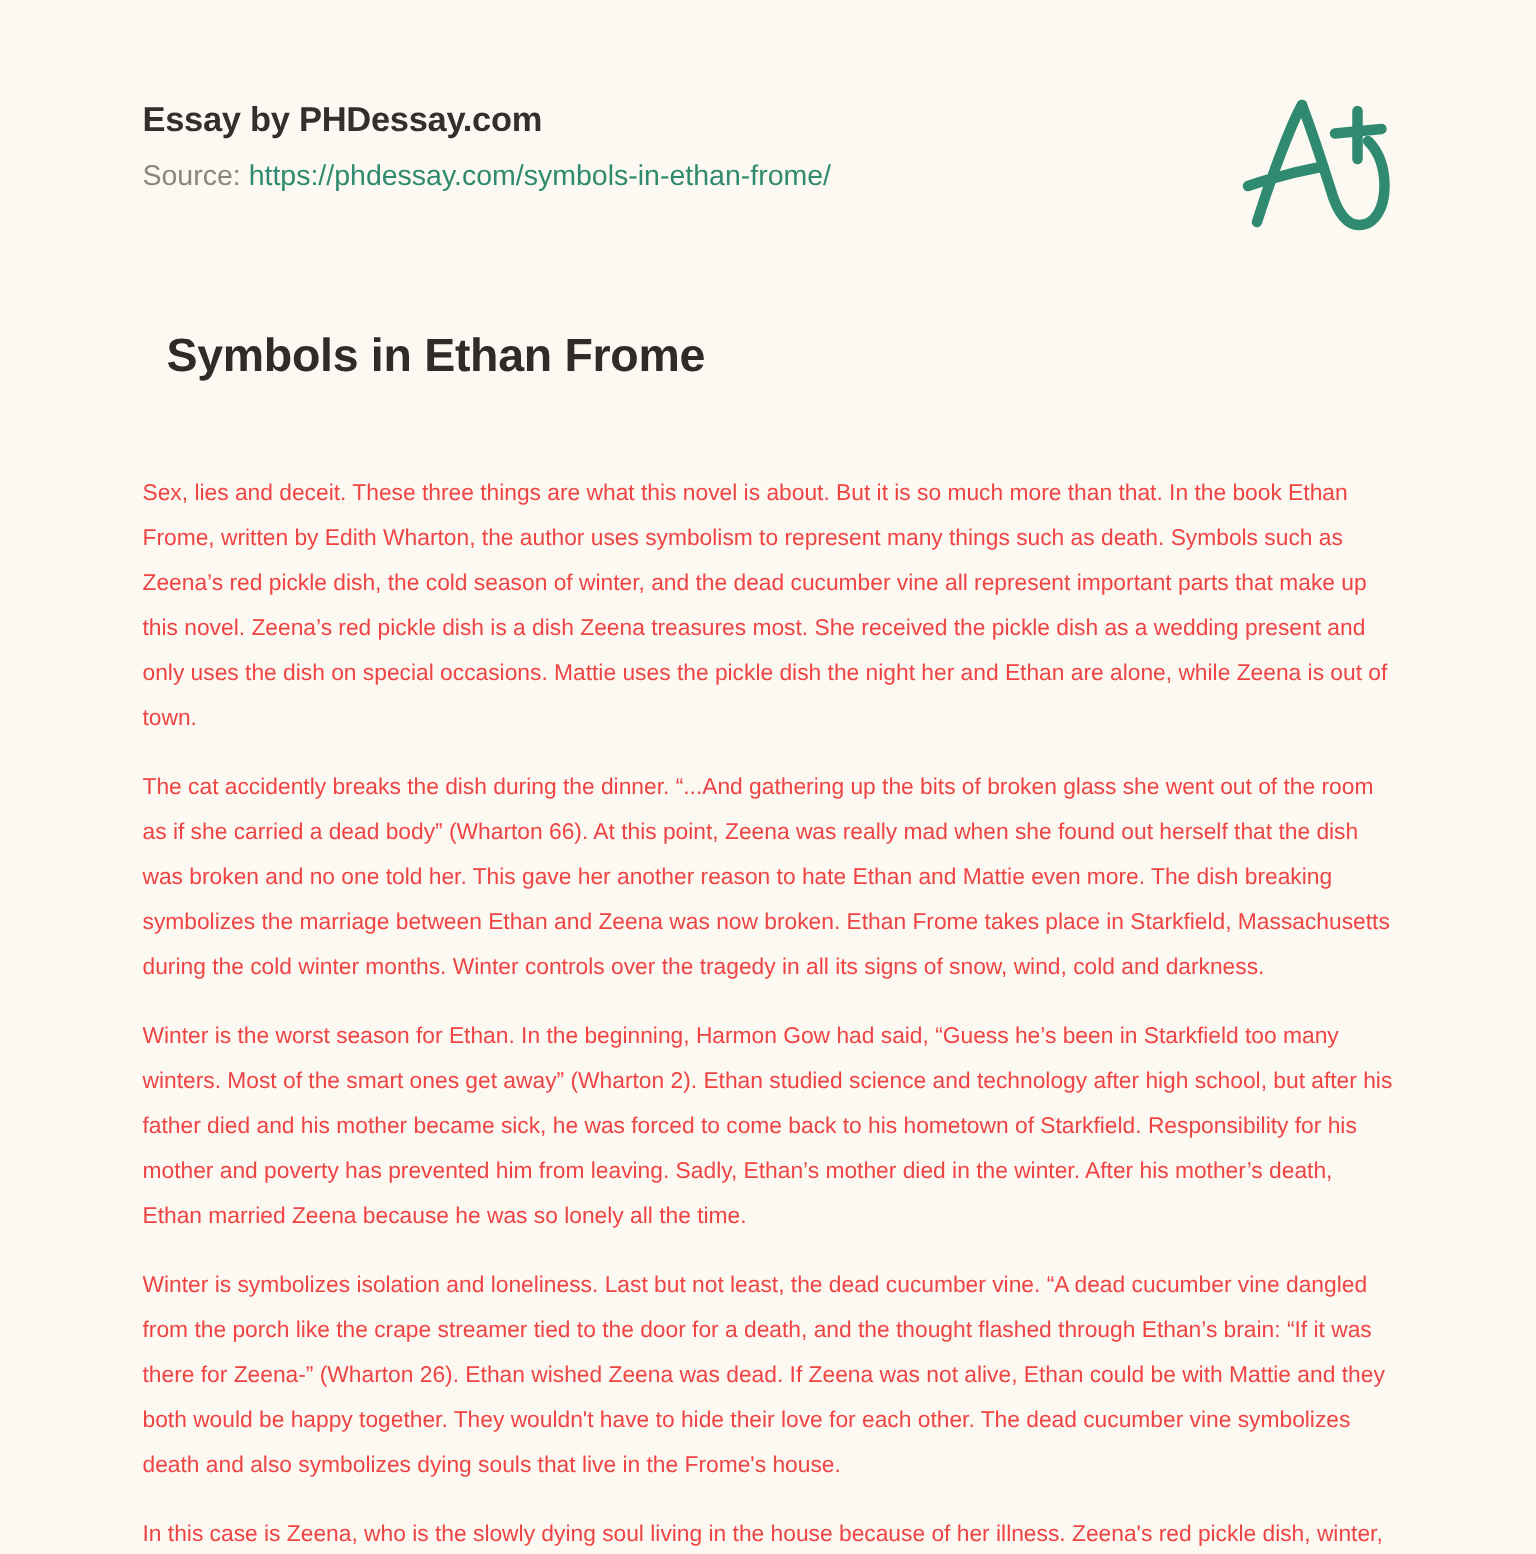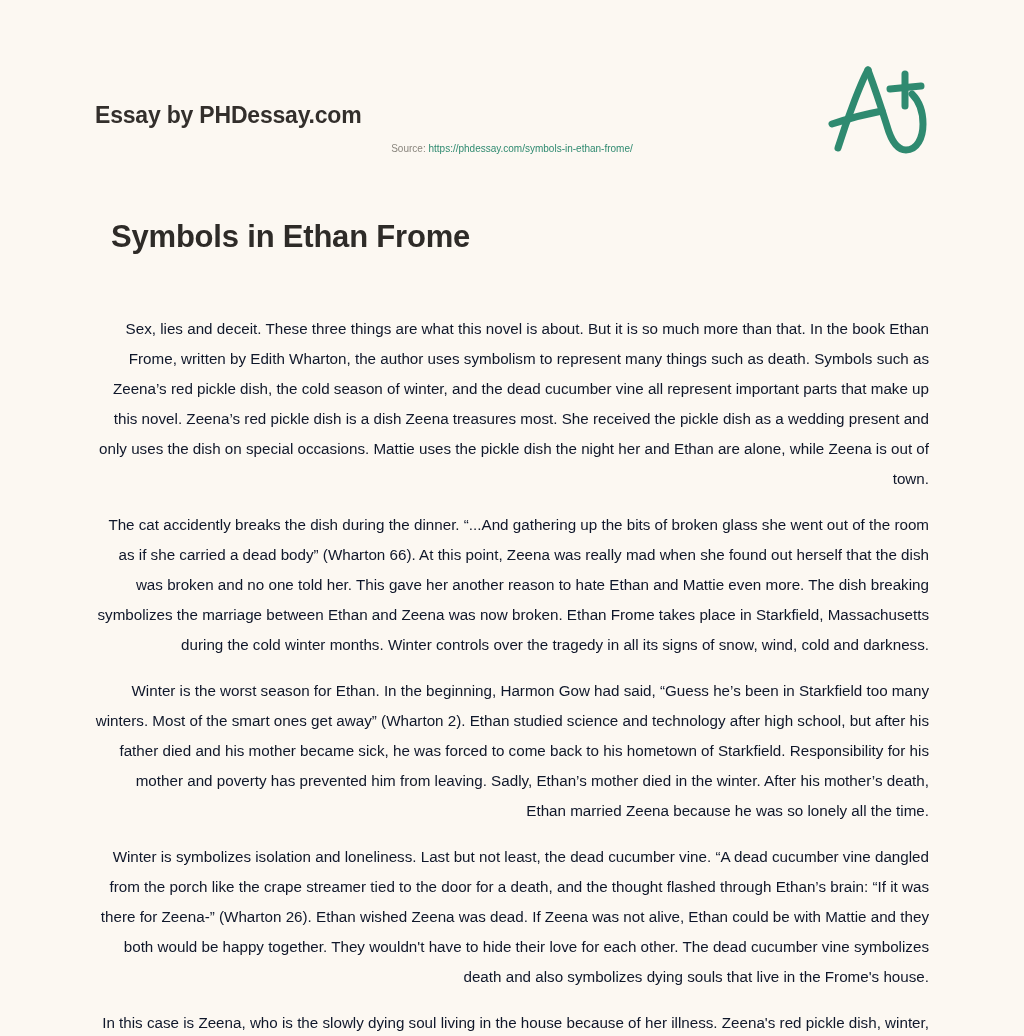--- a/index.html
+++ b/index.html
@@ -20,40 +20,39 @@
     width: 1024px;
     height: 1036px;
     box-sizing: border-box;
     padding: 0 95px;
     position: relative;
   }
 
   
   .masthead {
     position: relative;
-    padding-top: 104px;
+    padding-top: 68px;
     height: 112px;
     box-sizing: border-box;
   }
 
   .brand-line {
     font-size: 23px;
     font-weight: bold;
     letter-spacing: -0.2px;
     color: #332f2c;
     line-height: 1;
   }
 
   .source-line {
     margin-top: 17px;
-    font-size: 10px;
+    font-size: 19px;
     line-height: 1;
     color: #8c8880;
     white-space: nowrap;
-    text-align: center;
   }
 
   .source-label {
     color: #8a867e;
   }
 
   .source-url {
     color: #2f8a70;
     text-decoration: none;
   }
@@ -79,22 +78,22 @@
 
   
   .article {
     padding-top: 44px;
   }
 
   .article p {
     margin: 0 0 16px 0;
     font-size: 15.2px;
     line-height: 30px;
-    color: #0f172a;
-    text-align: right;
+    color: #ef4444;
+    text-align: left;
   }
 
   .article p:last-child {
     margin-bottom: 0;
   }
 </style>
 </head>
 <body>
 
 <div class="page">

